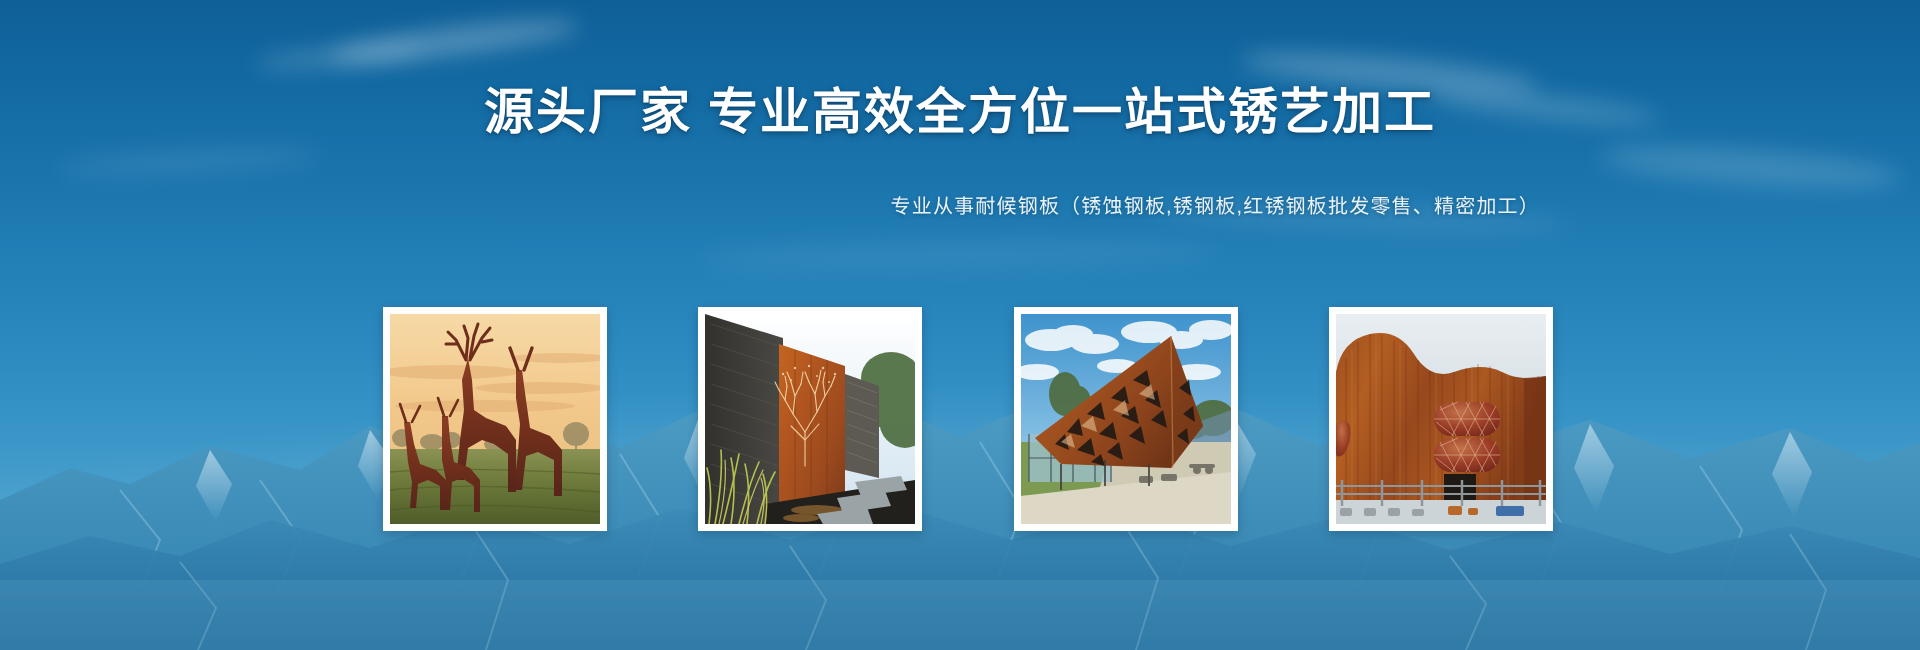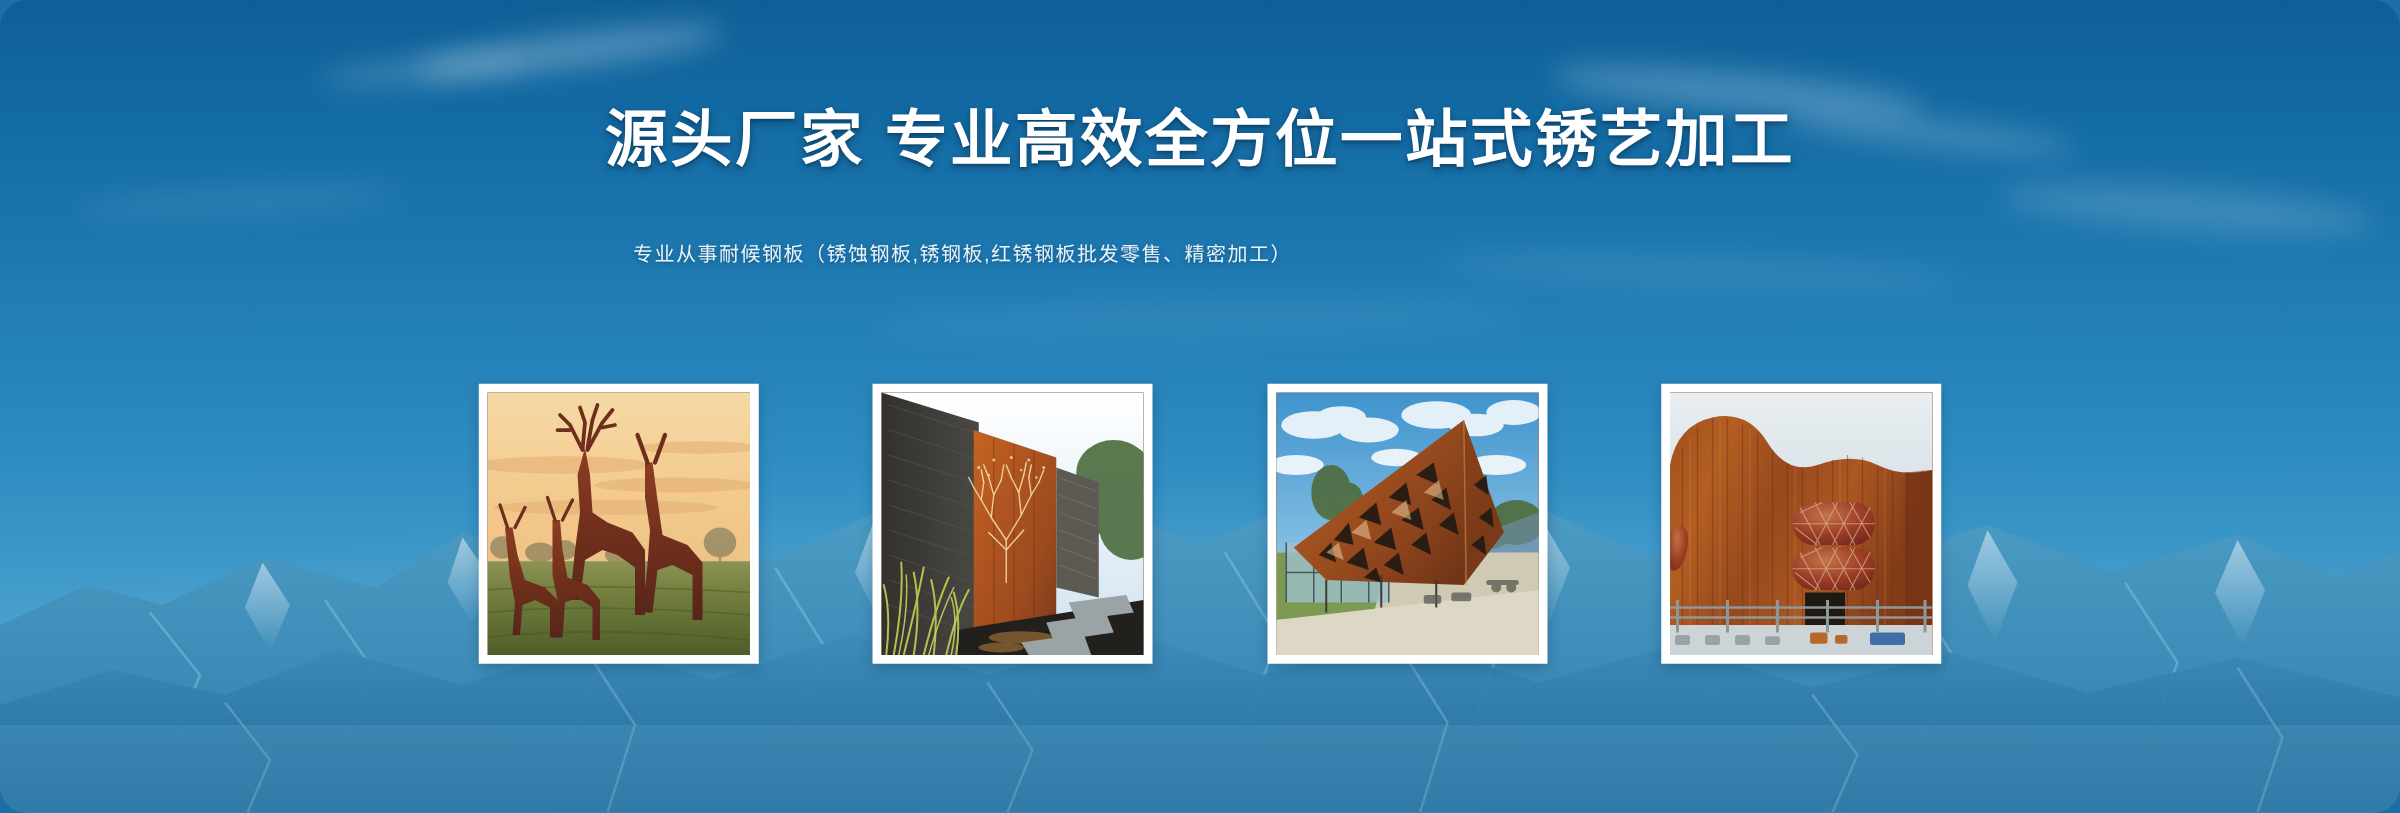--- a/index.html
+++ b/index.html
@@ -2,21 +2,21 @@
 <html lang="zh-CN"><head>
 <meta charset="utf-8">
 <title>Corten Steel Banner</title>
 <style>
   html,body{margin:0;padding:0;}
   body{
     width:1920px;height:650px;overflow:hidden;
     font-family:"Liberation Sans","DejaVu Sans",sans-serif;
     background:#1b6ea8;
   }
-  .banner{position:relative;width:1920px;height:650px;overflow:hidden;border-radius:22px;}
+  .banner{position:relative;width:1920px;height:650px;overflow:hidden;}
 
   
   .sky{
     position:absolute;inset:0;
     background:
       radial-gradient(120% 90% at 50% 115%, rgba(173,214,236,0.75) 0%, rgba(120,181,219,0.35) 35%, rgba(40,125,180,0.0) 62%),
       linear-gradient(180deg,
         #0f5f97 0%,
         #1269a2 12%,
         #1a74ac 26%,
@@ -49,23 +49,23 @@
     color:#ffffff;
     font-size:50px;
     font-weight:700;
     letter-spacing:2px;
     line-height:1.15;
     text-shadow:0 2px 7px rgba(7,49,82,.55), 0 1px 2px rgba(7,49,82,.45);
     white-space:nowrap;
   }
   .subline{
     position:absolute;left:0;top:190px;width:1540px;
-    text-align:center;
+    text-align:right;
     color:#e9f3fa;
-    font-size:16px;
+    font-size:20px;
     font-weight:400;
     letter-spacing:1.2px;
     text-shadow:0 1px 4px rgba(7,49,82,.5);
     white-space:nowrap;
   }
 
   
   .gallery{
     position:absolute;left:383px;top:307px;
     width:1170px;height:224px;

